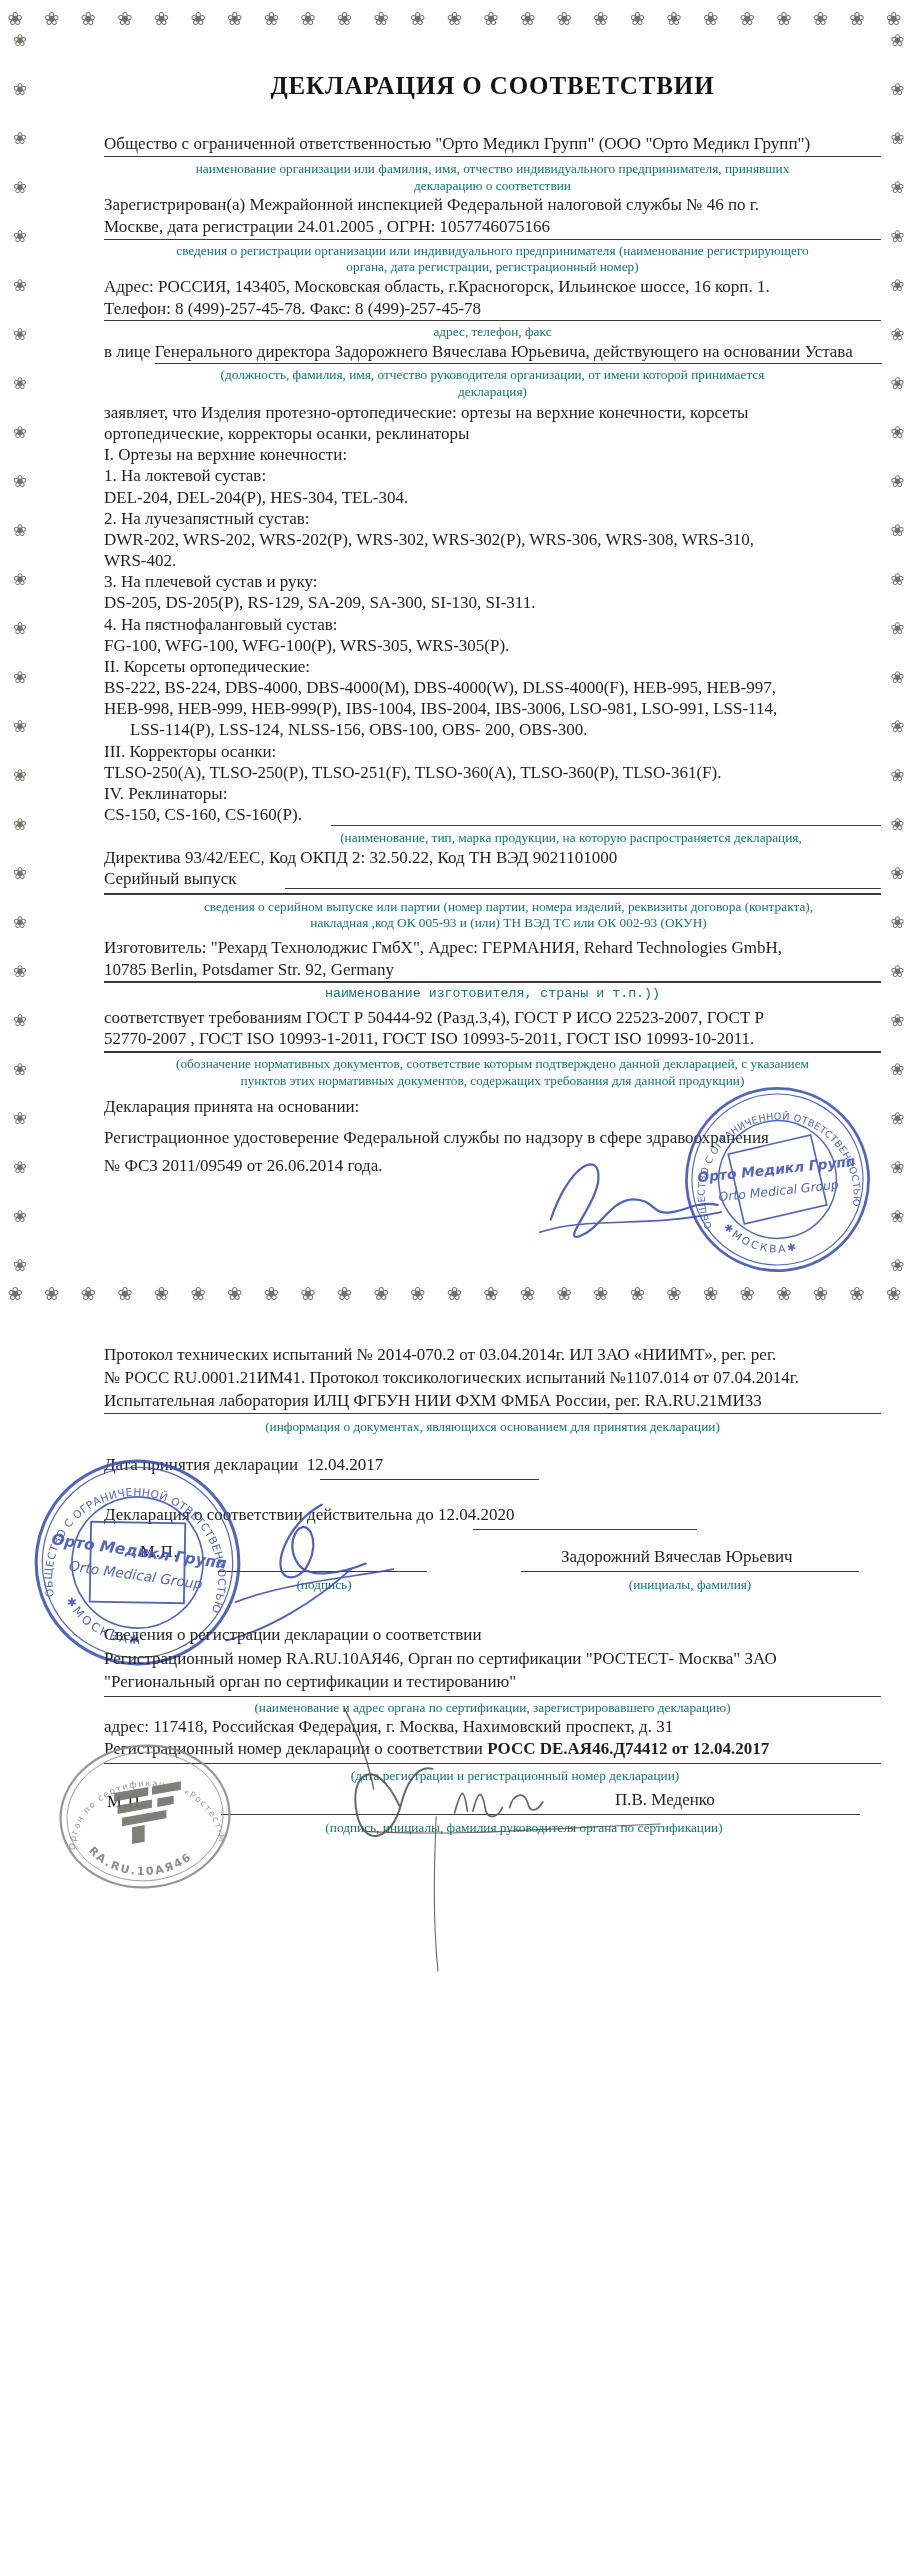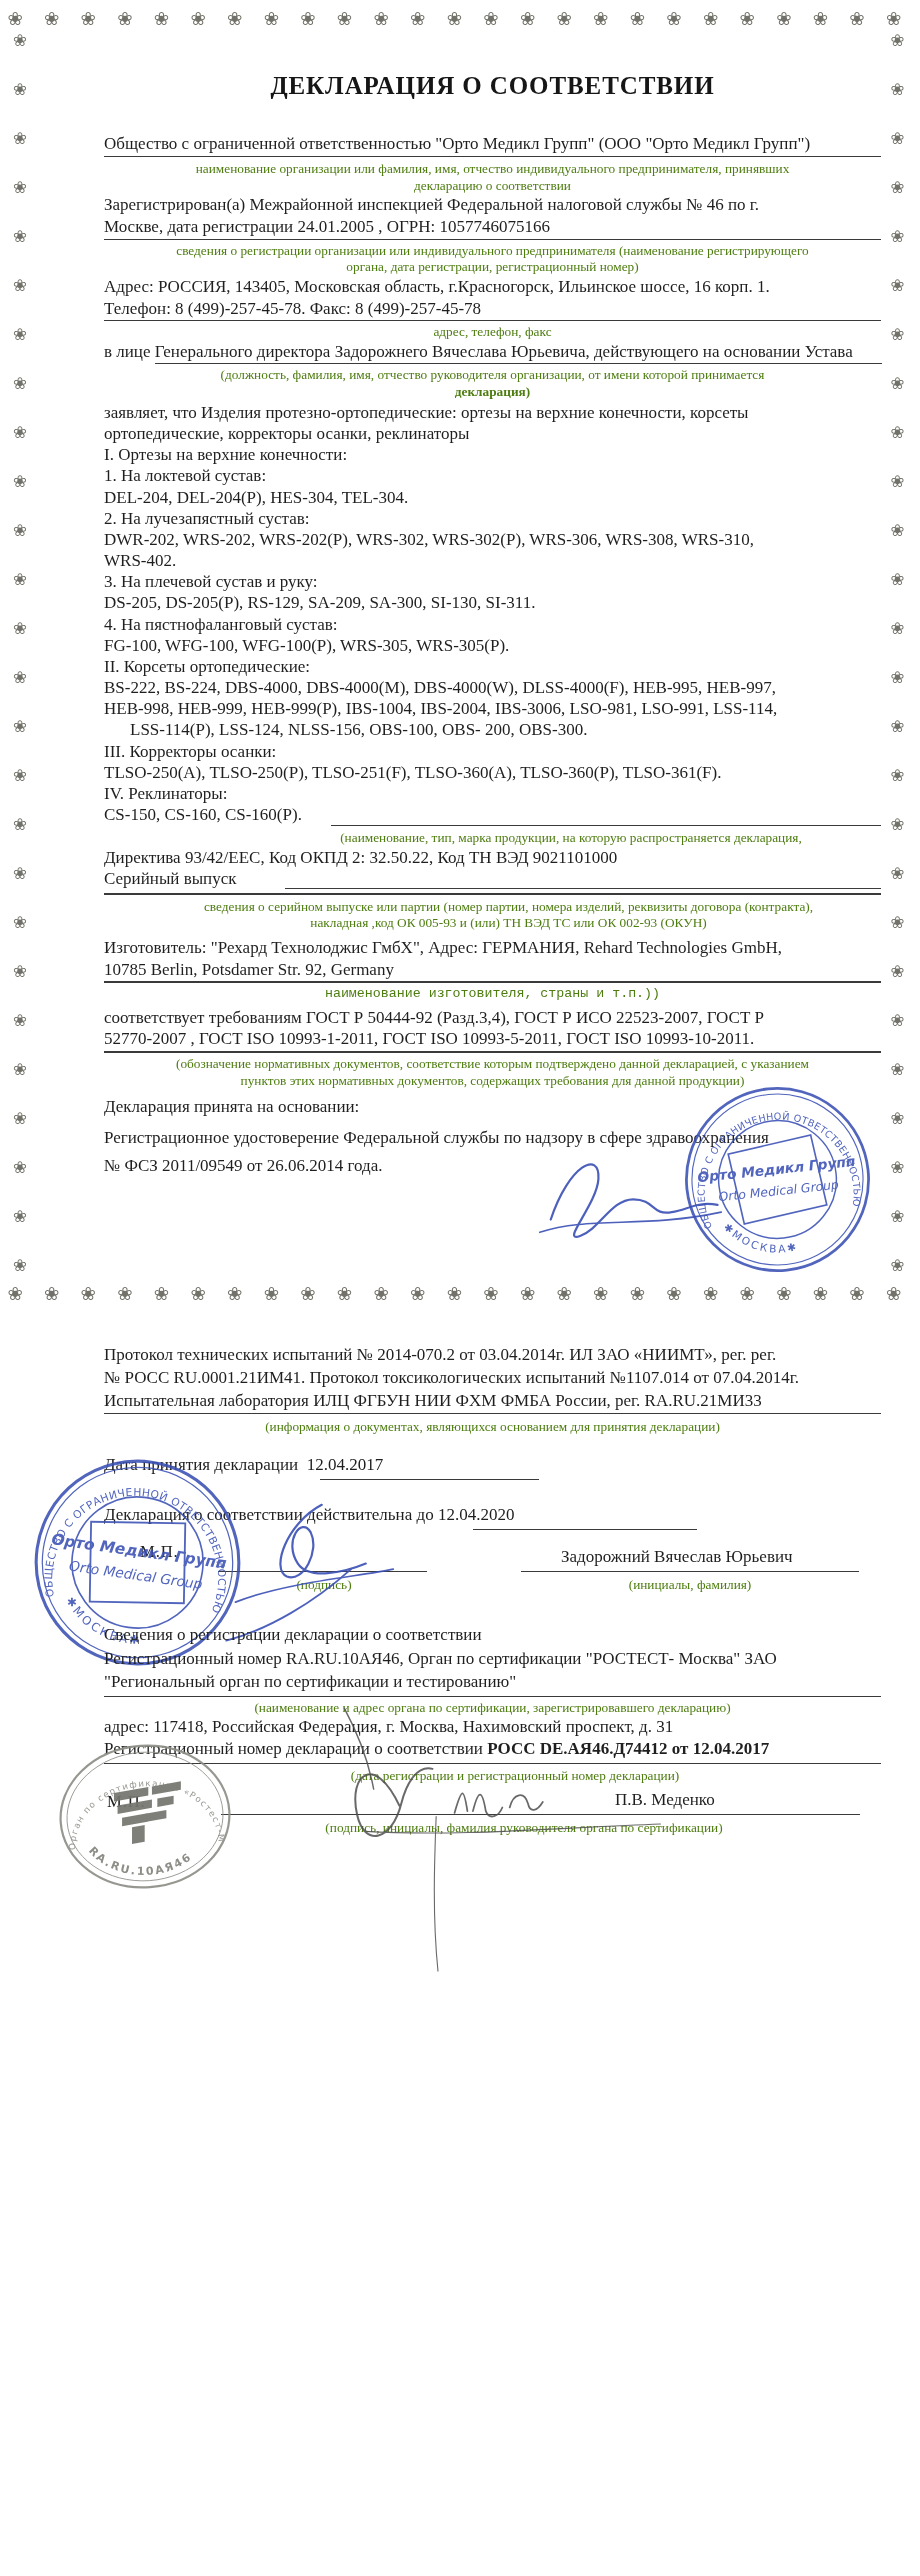--- a/index.html
+++ b/index.html
@@ -3,21 +3,21 @@
 <meta charset="utf-8">
 <style>
   html,body{margin:0;padding:0;}
   body{
     width:920px;height:2576px;position:relative;background:#ffffff;
     font-family:"Liberation Serif", serif;color:#212121;
     -webkit-font-smoothing:antialiased;
   }
   .abs{position:absolute;}
   .ln{position:absolute;font-size:17px;line-height:20px;white-space:nowrap;color:#1f1f1f;}
-  .cap{position:absolute;font-size:13.3px;line-height:15.6px;color:#4d7c0f;text-align:center;white-space:nowrap;}
+  .cap{position:absolute;font-size:13.3px;line-height:15.6px;color:#0f766e;text-align:center;white-space:nowrap;}
   .rule{position:absolute;height:0;border-top:1.5px solid #3a3a3a;}
   .rule.heavy{border-top-width:2px;}
   .title{position:absolute;left:104px;width:777px;text-align:center;font-size:25px;font-weight:bold;letter-spacing:0.9px;color:#161616;}
   .orn{position:absolute;color:#72726a;overflow:hidden;user-select:none;}
   .orn.h{font-size:18.4px;letter-spacing:8.3px;height:28px;line-height:26px;white-space:nowrap;}
   .orn.v{font-size:16.6px;letter-spacing:5.5px;writing-mode:vertical-rl;text-orientation:upright;width:26px;white-space:nowrap;line-height:24px;}
   svg.sig, svg.stamp{position:absolute;overflow:visible;}
   .mp{position:absolute;font-size:16.6px;color:#222;letter-spacing:0.9px;}
   .bold{font-weight:bold;}
   .stamp-blue{opacity:.88;}
@@ -45,21 +45,21 @@
 <div class="cap" style="left:104px;top:259px;width:777px;">органа, дата регистрации, регистрационный номер)</div>
 
 <div class="ln" style="left:104px;top:277px;">Адрес: РОССИЯ, 143405, Московская область, г.Красногорск, Ильинское шоссе, 16 корп. 1.</div>
 <div class="ln" style="left:104px;top:299px;">Телефон: 8 (499)-257-45-78. Факс: 8 (499)-257-45-78</div>
 <div class="rule" style="left:104px;top:320px;width:777px;"></div>
 <div class="cap" style="left:104px;top:324px;width:777px;">адрес, телефон, факс</div>
 
 <div class="ln" style="left:104px;top:342px;">в лице Генерального директора Задорожнего Вячеслава Юрьевича, действующего на основании Устава</div>
 <div class="rule" style="left:155px;top:363px;width:727px;"></div>
 <div class="cap" style="left:104px;top:367px;width:777px;">(должность, фамилия, имя, отчество руководителя организации, от имени которой принимается</div>
-<div class="cap" style="left:104px;top:384px;width:777px;font-weight:bold;">декларация)</div>
+<div class="cap" style="left:104px;top:384px;width:777px;">декларация)</div>
 
 <div class="ln" style="left:104px;top:403px;">заявляет, что Изделия протезно-ортопедические: ортезы на верхние конечности, корсеты</div>
 <div class="ln" style="left:104px;top:424px;">ортопедические, корректоры осанки, реклинаторы</div>
 
 <div class="ln" style="left:104px;top:445px;">I. Ортезы на верхние конечности:</div>
 <div class="ln" style="left:104px;top:466px;">1. На локтевой сустав:</div>
 <div class="ln" style="left:104px;top:488px;">DEL-204, DEL-204(P), HES-304, TEL-304.</div>
 <div class="ln" style="left:104px;top:509px;">2. На лучезапястный сустав:</div>
 <div class="ln" style="left:104px;top:530px;">DWR-202, WRS-202, WRS-202(P), WRS-302, WRS-302(P), WRS-306, WRS-308, WRS-310,</div>
 <div class="ln" style="left:104px;top:551px;">WRS-402.</div>

